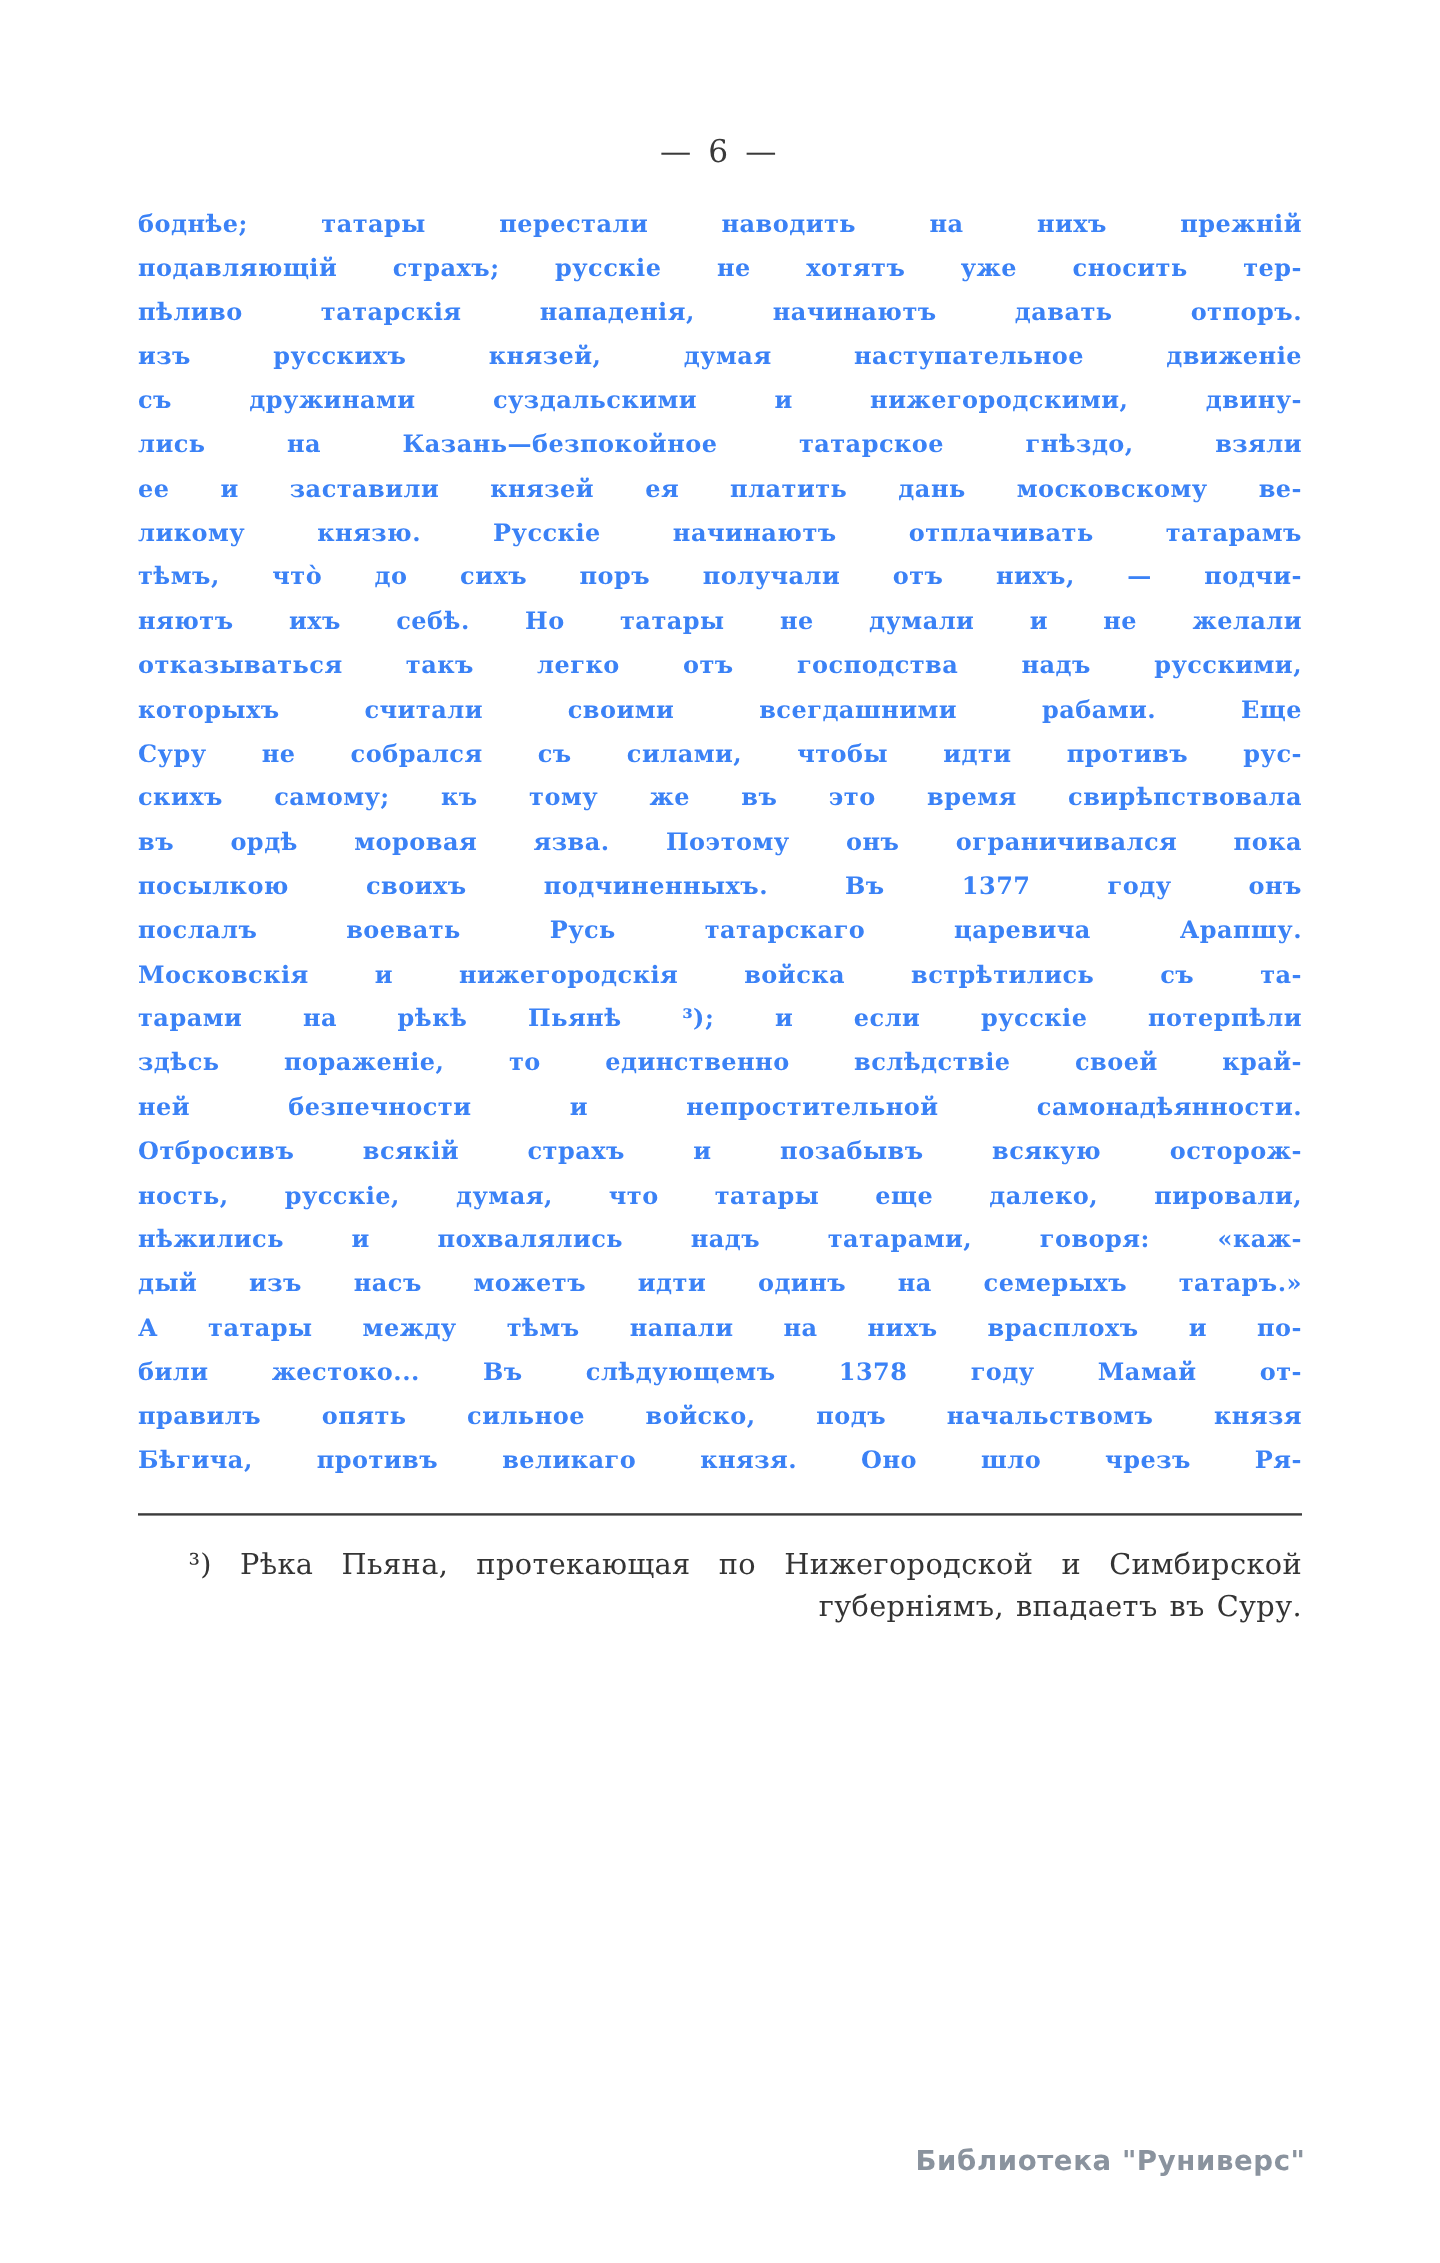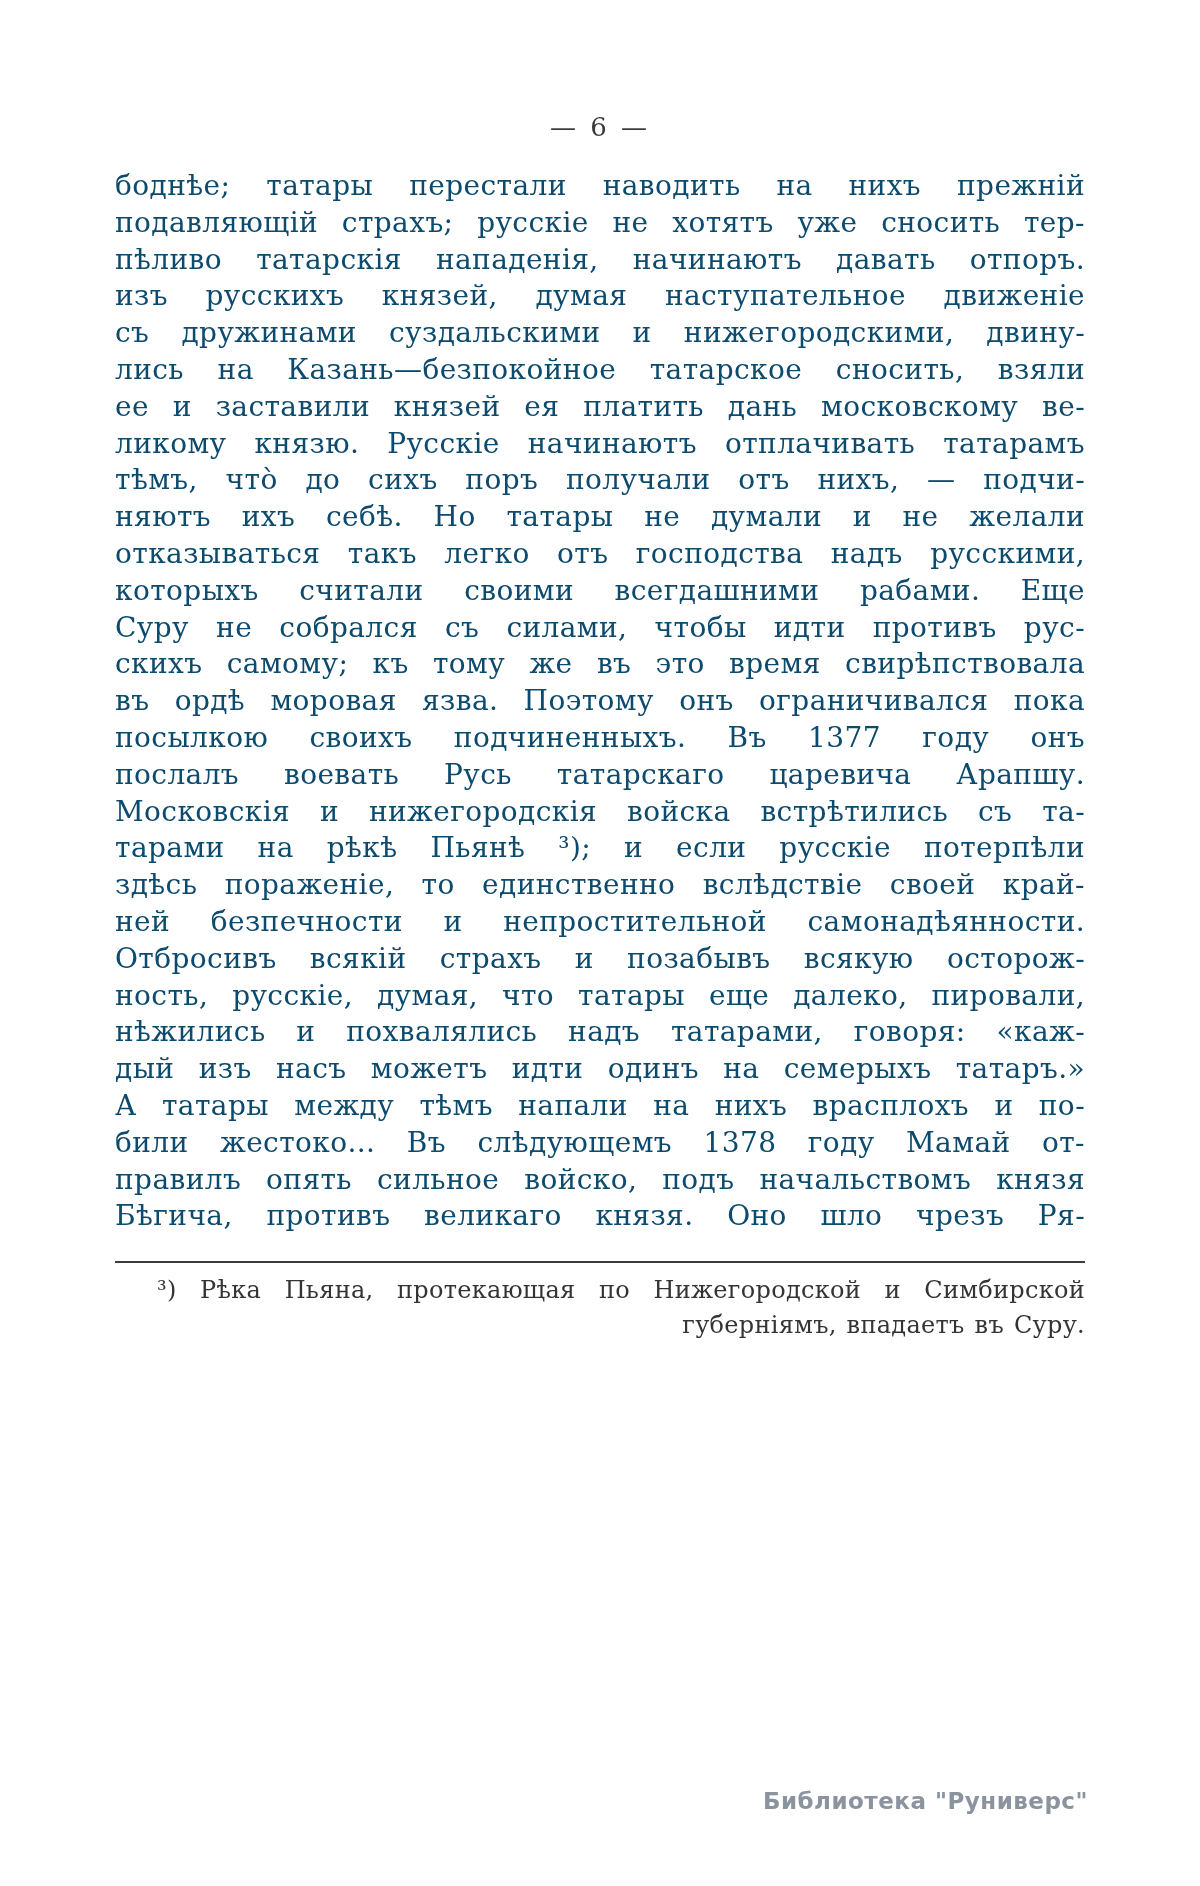--- a/index.html
+++ b/index.html
@@ -21,38 +21,39 @@
     font-size: 26px;
     letter-spacing: 3px;
     color: #3a3a3a;
   }
   .body-text {
     width: 970px;
     margin: 26px auto 0 auto;
     color: #303030;
   }
   .text-line {
-    font-size: 28px;
+    font-size: 20px;
     line-height: 36.8px;
     letter-spacing: 0.4px;
     word-spacing: 3px;
     text-align: justify;
     text-align-last: justify;
     white-space: normal;
-    color: #0c4a6e;
+    color: #3b82f6;
+    font-weight: bold;
   }
   .footnote-rule {
     width: 970px;
     margin: 26px auto 0 auto;
     border-top: 2px solid #3c3c3c;
     height: 0;
   }
   .footnote {
     width: 970px;
-    margin: 10px auto 0 auto;
+    margin: 24px auto 0 auto;
     color: #343434;
   }
   .footnote-line {
     font-size: 24px;
     line-height: 35px;
     letter-spacing: 0.3px;
     word-spacing: 2px;
     text-align: right;
   }
   .footnote-line:first-child {
@@ -77,21 +78,21 @@
 <div class="page">
 
   <div class="page-number">— 6 —</div>
 
   <div class="body-text">
       <div class="text-line">боднѣе; татары перестали наводить на нихъ прежній</div>
       <div class="text-line">подавляющій страхъ; русскіе не хотятъ уже сносить тер-</div>
       <div class="text-line">пѣливо татарскія нападенія, начинаютъ давать отпоръ.</div>
       <div class="text-line">изъ русскихъ князей, думая наступательное движеніе</div>
       <div class="text-line">съ дружинами суздальскими и нижегородскими, двину-</div>
-      <div class="text-line">лись на Казань—безпокойное татарское сносить, взяли</div>
+      <div class="text-line">лись на Казань—безпокойное татарское гнѣздо, взяли</div>
       <div class="text-line">ее и заставили князей ея платить дань московскому ве-</div>
       <div class="text-line">ликому князю. Русскіе начинаютъ отплачивать татарамъ</div>
       <div class="text-line">тѣмъ, что̀ до сихъ поръ получали отъ нихъ, — подчи-</div>
       <div class="text-line">няютъ ихъ себѣ. Но татары не думали и не желали</div>
       <div class="text-line">отказываться такъ легко отъ господства надъ русскими,</div>
       <div class="text-line">которыхъ считали своими всегдашними рабами. Еще</div>
       <div class="text-line">Суру не собрался съ силами, чтобы идти противъ рус-</div>
       <div class="text-line">скихъ самому; къ тому же въ это время свирѣпствовала</div>
       <div class="text-line">въ ордѣ моровая язва. Поэтому онъ ограничивался пока</div>
       <div class="text-line">посылкою своихъ подчиненныхъ. Въ 1377 году онъ</div>

